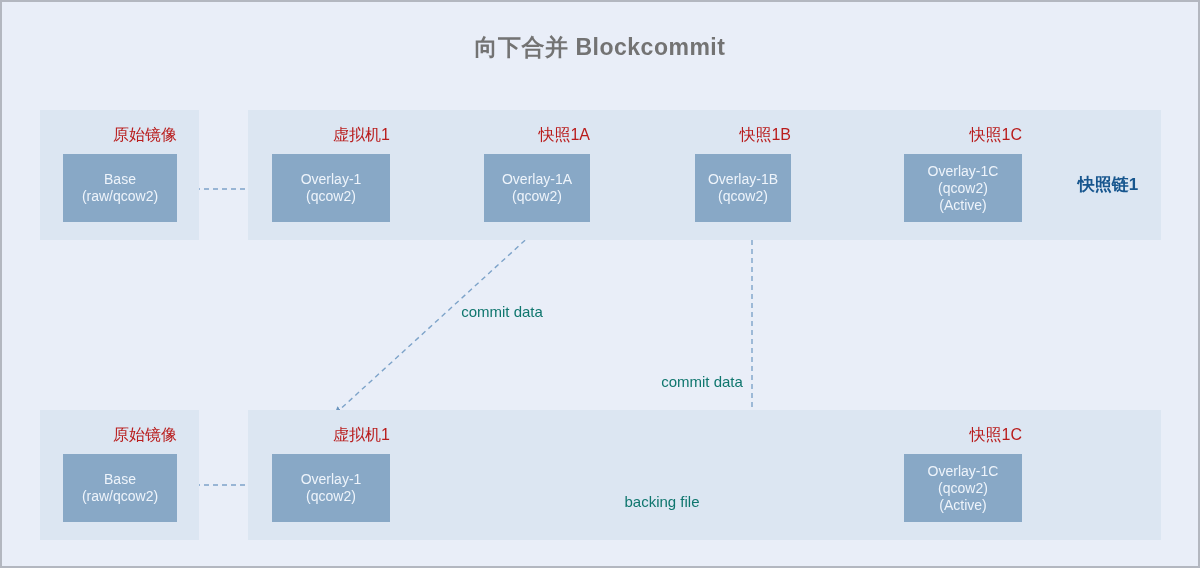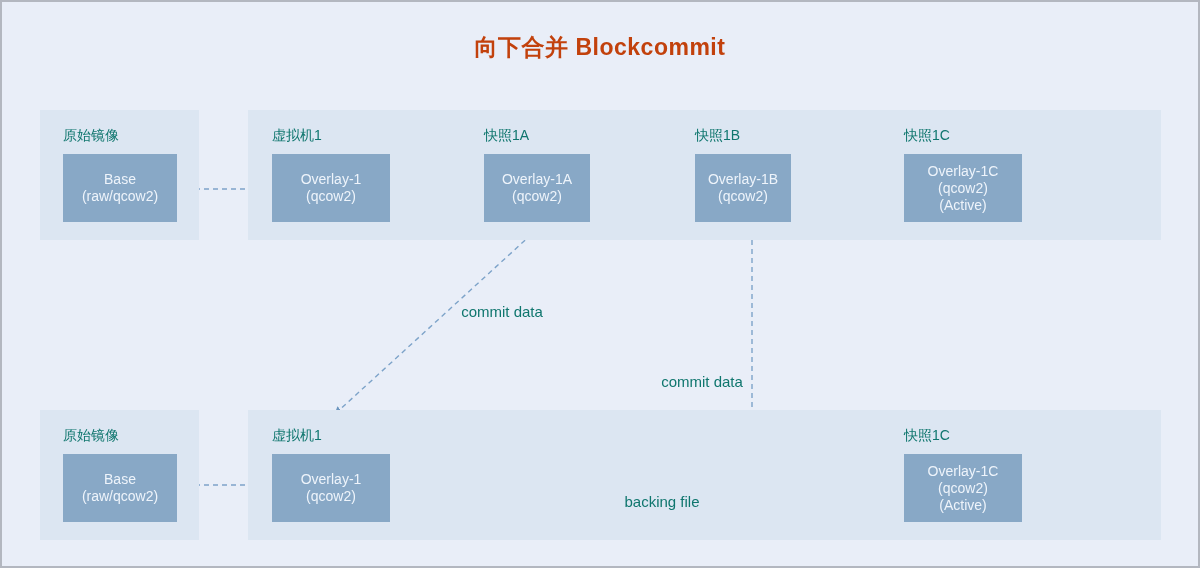--- a/index.html
+++ b/index.html
@@ -8,34 +8,34 @@
     width:1200px;height:568px;
     background:#e9eef8;
     border:2px solid #b3b7c0;
     box-sizing:border-box;
     overflow:hidden;
     font-family:"Liberation Sans","DejaVu Sans",sans-serif;
   }
   .title{
     position:absolute;left:0;top:30px;width:100%;
     margin:0;text-align:center;
-    font-size:23px;font-weight:bold;color:#c2410c;
+    font-size:23px;font-weight:bold;color:#737373;
     letter-spacing:.5px;
   }
   .panel{
     position:absolute;
     background:#dce6f2;
   }
   .node{
     position:absolute;top:14px;
   }
   .node-label{
     height:22px;line-height:22px;margin-bottom:8px;
-    text-align:left;
-    font-size:14px;color:#0f766e;
+    text-align:right;
+    font-size:16px;color:#b91c1c;
     white-space:nowrap;
   }
   .box{
     height:68px;width:100%;
     background:#88a8c6;
     color:#eef4fb;
     display:flex;flex-direction:column;
     align-items:center;justify-content:center;
     font-size:14px;line-height:17px;
     text-align:center;
@@ -120,20 +120,21 @@
       </div>
     </div>
     <div class="node" style="left:656px;width:118px">
       <div class="node-label">快照1C</div>
       <div class="box">
         <div>Overlay-1C</div>
         <div>(qcow2)</div>
         <div>(Active)</div>
       </div>
     </div>
+    <div class="chain-label" style="left:790px;top:63px">快照链1</div>
   </section>
 
   <section class="panel" style="left:38px;top:408px;width:159px;height:130px">
     <div class="node" style="left:23px;width:114px">
       <div class="node-label">原始镜像</div>
       <div class="box">
         <div>Base</div>
         <div>(raw/qcow2)</div>
       </div>
     </div>

